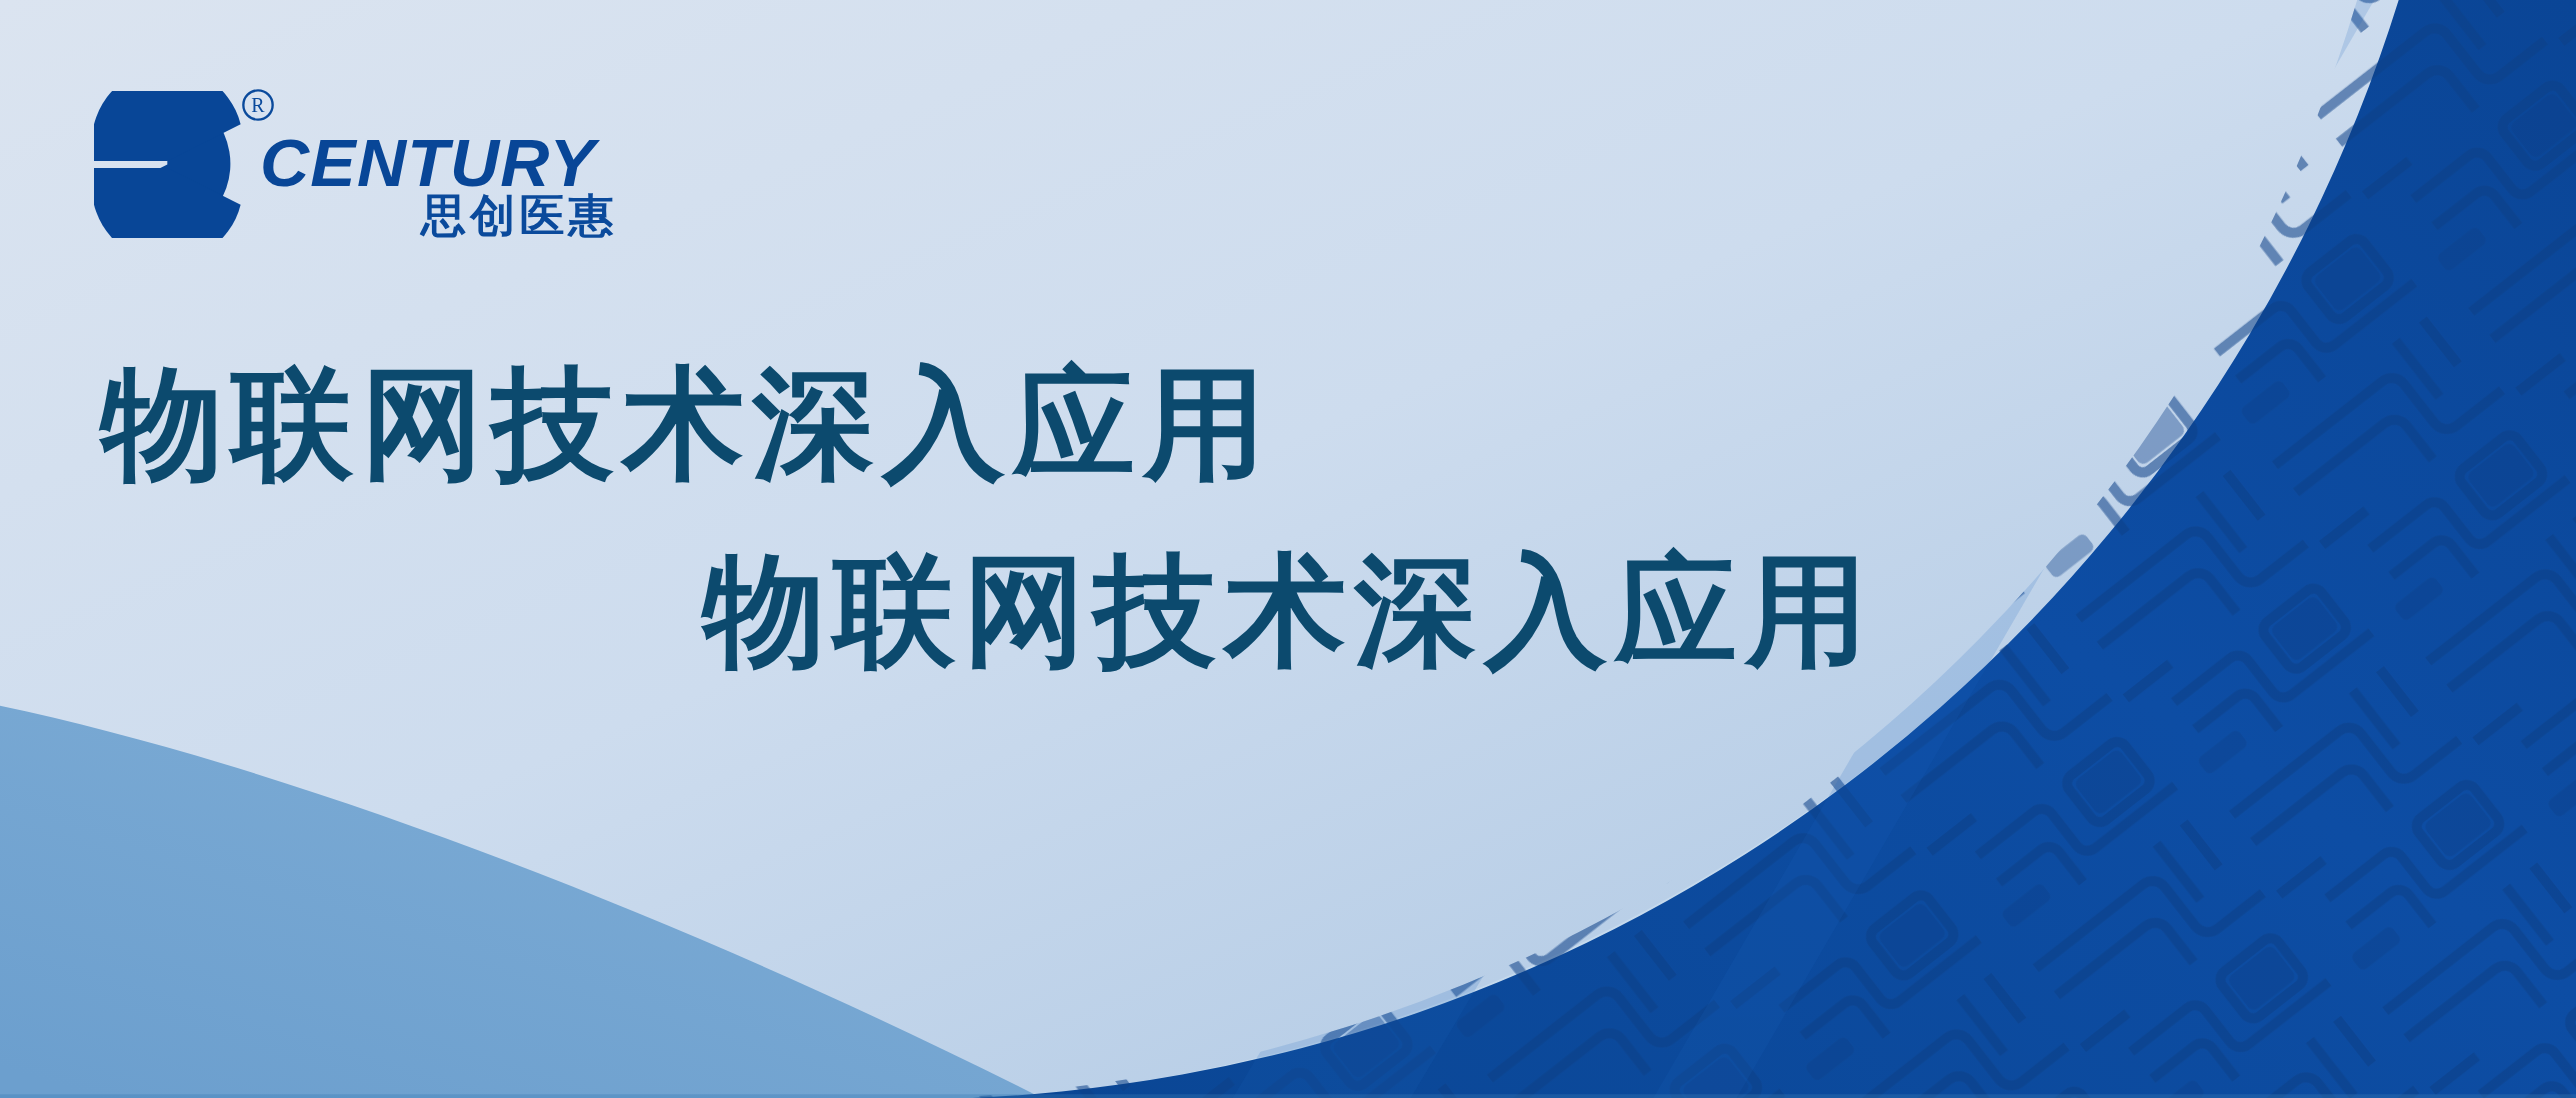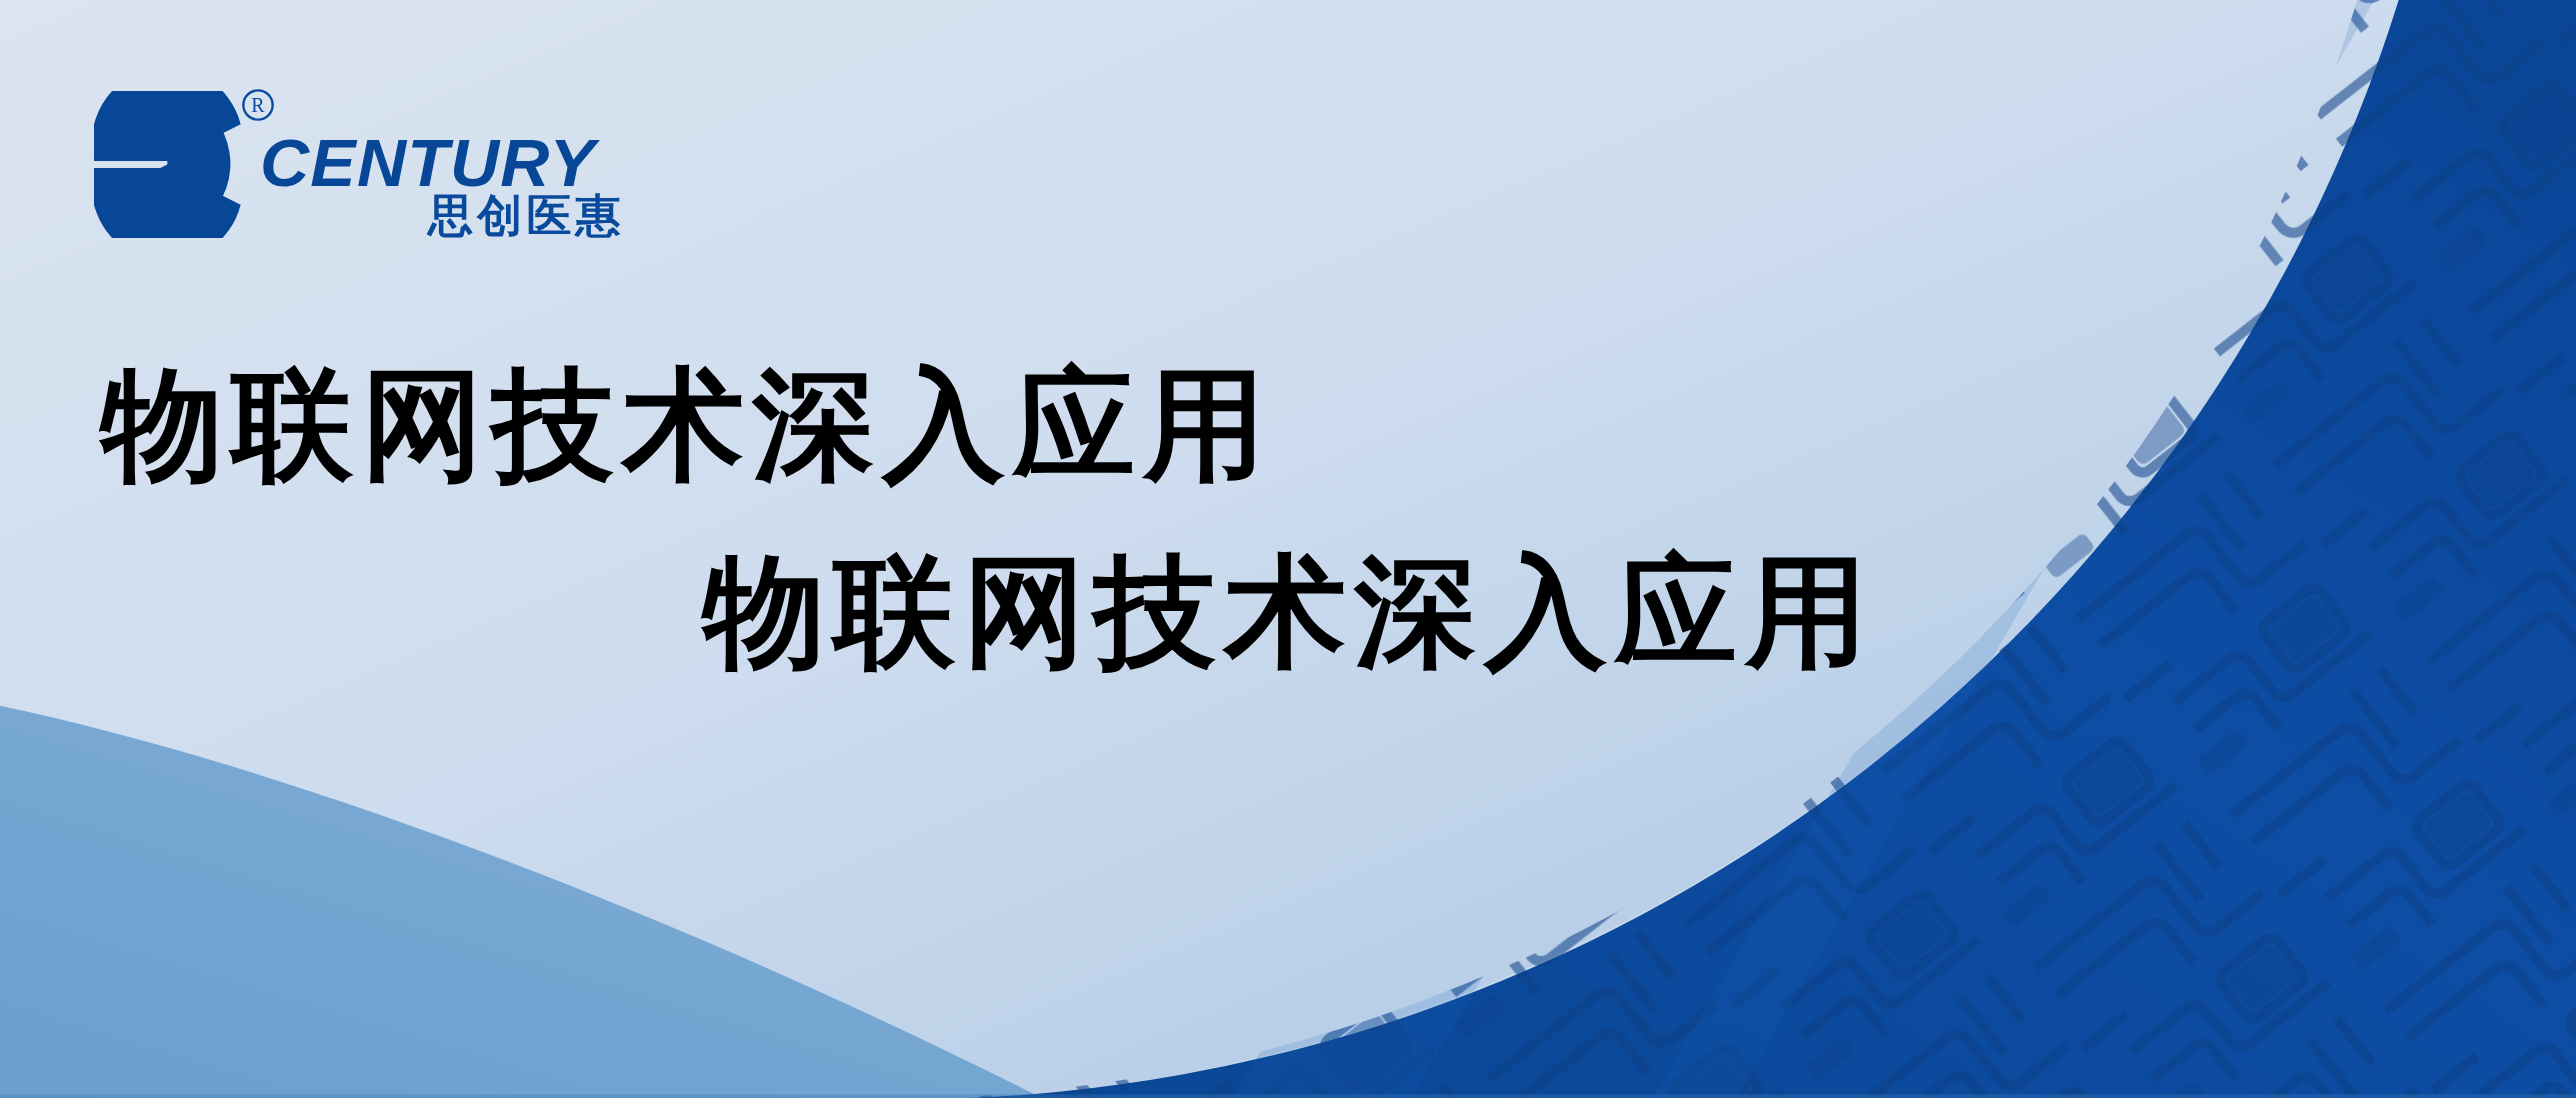--- a/index.html
+++ b/index.html
@@ -65,39 +65,38 @@
   #logo-cn {
     position: absolute;
     left: 327px;
     top: 110px;
     font-size: 45px;
     font-weight: 600;
     letter-spacing: 4.2px;
     color: #0a4a9c;
     line-height: 1;
     white-space: nowrap;
-    margin-left: 7px;
   }
 
   
   #headline {
     position: absolute;
     left: 0;
     top: 0;
     width: 1838px;
   }
   .headline-line {
     position: absolute;
-    color: #000000;
+    color: #0c4a6e;
     font-weight: 700;
     font-size: 122px;
     line-height: 1;
     letter-spacing: 8.3px;
     white-space: nowrap;
-    font-family: Liberation Sans, sans-serif;
+    font-family: Liberation Serif, serif;
     text-align: right;
   }
   #headline-line-1 {
     left: 101px;
     top: 364px;
   }
   #headline-line-2 {
     left: 703px;
     top: 551px;
   }

